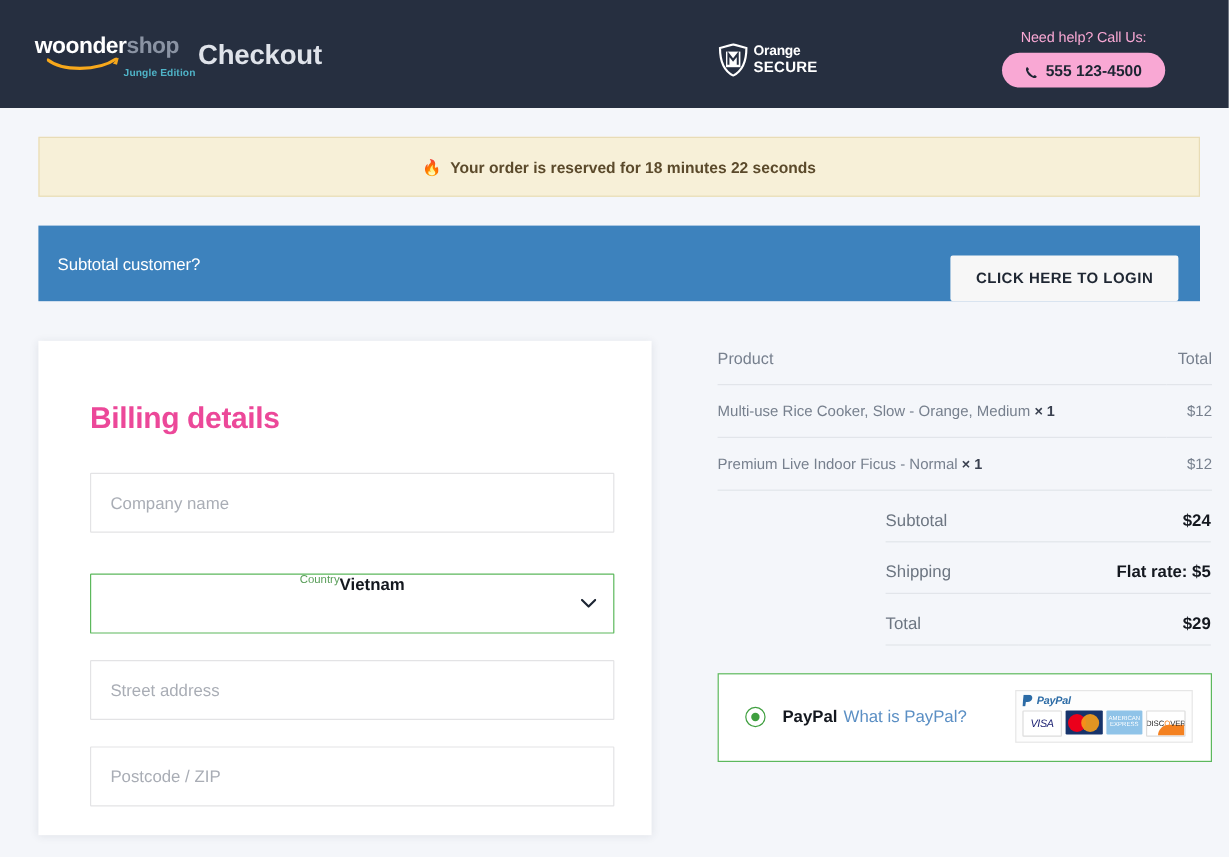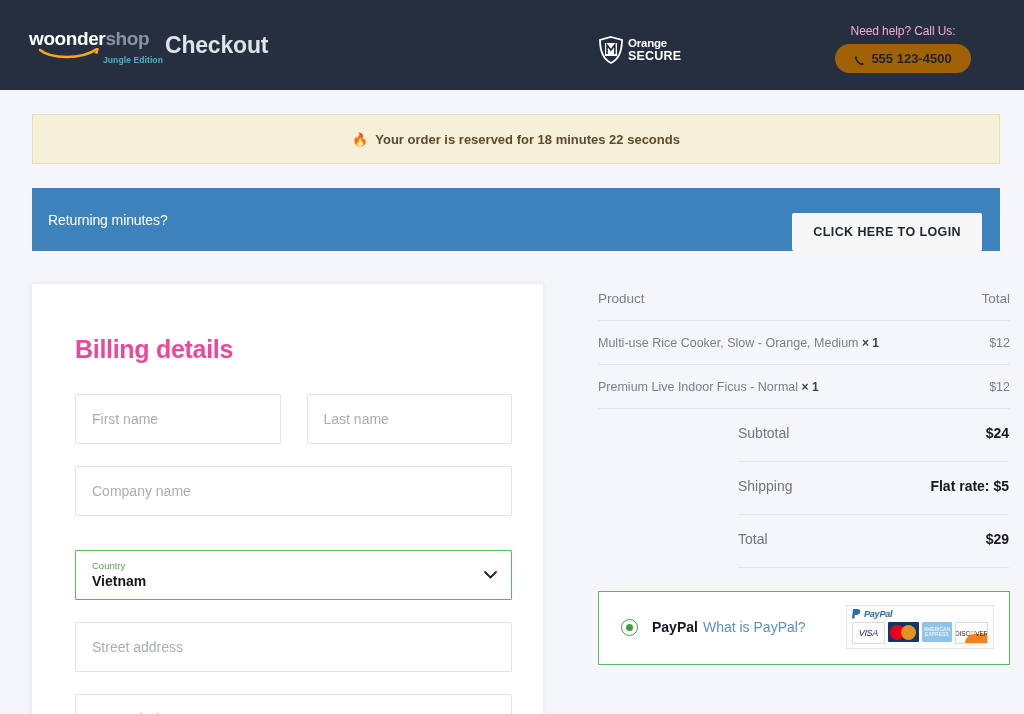--- a/index.html
+++ b/index.html
@@ -101,21 +101,21 @@
     color: #f9a8d4;
     font-size: 12px;
     margin-bottom: 6px;
     letter-spacing: -0.1px;
   }
   .phone-button {
     display: inline-flex;
     align-items: flex-end;
     justify-content: center;
     gap: 6px;
-    background: #a16207;
+    background: #f9a8d4;
     color: #1d2533;
     border-radius: 16px;
     padding: 7px 19px;
     font-size: 13px;
     font-weight: bold;
     cursor: pointer;
     border: none;
     font-family: inherit;
   }
 
@@ -210,21 +210,21 @@
   }
   .field-row .field { margin-bottom: 0; }
   .field-placeholder {
     color: #a9adb5;
     font-size: 14px;
   }
   .field.select-field {
     border: 1px solid #5cb85c;
     height: 50px;
     position: relative;
-    flex-direction: column;
+    flex-direction: row;
     align-items: flex-start;
     justify-content: center;
     padding: 0 16px;
     margin-top: 34px;
   }
   .select-label {
     color: #5a9e5a;
     font-size: 9.5px;
     line-height: 1.1;
     margin-bottom: 1px;
@@ -276,21 +276,21 @@
 
   .totals-table {
     width: 100%;
     border-collapse: collapse;
     margin-left: 140px;
     width: 271px;
   }
   .totals-table td {
     font-size: 14px;
     color: #6d7682;
-    padding: 16px 0 20px 0;
+    padding: 16px 0 10px 0;
     border-bottom: 1px solid #e2e5ea;
   }
   .totals-table td.amount {
     text-align: right;
     color: #14181f;
     font-weight: bold;
   }
 
   .paypal-box {
     margin-top: 23px;
@@ -422,37 +422,29 @@
 </div>
 
 <div class="page">
 
   <div class="notice-bar">
     <span class="flame-icon">🔥</span>
     <span>Your order is reserved for 18 minutes 22 seconds</span>
   </div>
 
   <div class="login-bar">
-    <span class="login-bar-text">Returning minutes?</span>
+    <span class="login-bar-text">Subtotal customer?</span>
     <button class="login-button">CLICK HERE TO LOGIN</button>
   </div>
 
   <div class="columns">
 
     <div class="billing-card">
       <h2 class="billing-title">Billing details</h2>
 
-      <div class="field-row">
-        <div class="field">
-          <span class="field-placeholder">First name</span>
-        </div>
-        <div class="field">
-          <span class="field-placeholder">Last name</span>
-        </div>
-      </div>
 
       <div class="field">
         <span class="field-placeholder">Company name</span>
       </div>
 
       <div class="field select-field">
         <span class="select-label">Country</span>
         <span class="select-value">Vietnam</span>
         <svg class="chevron" width="13" height="8" viewBox="0 0 13 8">
           <path d="M1 1 L6.5 6.5 L12 1" stroke="#1d2533" stroke-width="1.8" fill="none" stroke-linecap="round" stroke-linejoin="round"></path>

